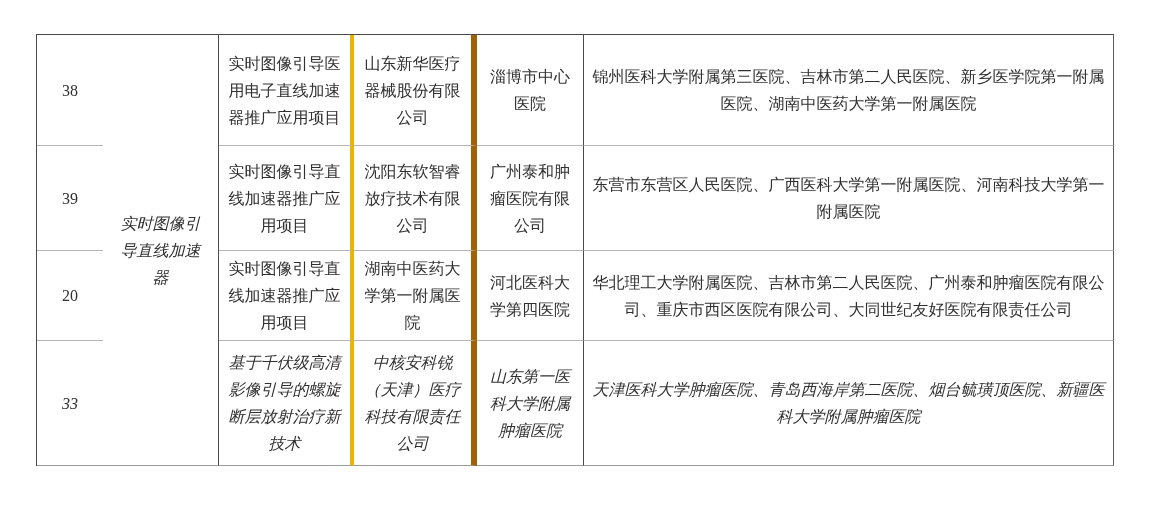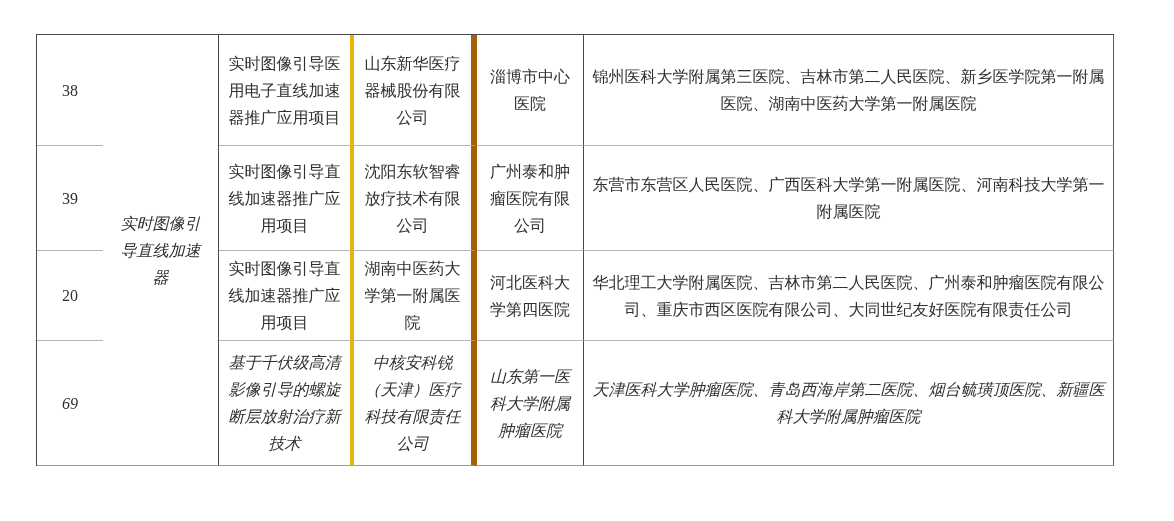--- a/index.html
+++ b/index.html
@@ -91,21 +91,21 @@
         <td class="list-cell v-right-edge h-sep">东营市东营区人民医院、广西医科大学第一附属医院、河南科技大学第一附属医院</td>
       </tr>
       <tr class="row-40">
         <td class="num-cell h-sep">20</td>
         <td class="project-cell h-sep">实时图像引导直线加速器推广应用项目</td>
         <td class="company-cell h-sep">湖南中医药大学第一附属医院</td>
         <td class="lead-cell h-sep">河北医科大学第四医院</td>
         <td class="list-cell v-right-edge h-sep">华北理工大学附属医院、吉林市第二人民医院、广州泰和肿瘤医院有限公司、重庆市西区医院有限公司、大同世纪友好医院有限责任公司</td>
       </tr>
       <tr class="row-41">
-        <td class="num-cell h-bottom">69</td>
+        <td class="num-cell h-bottom">33</td>
         <td class="project-cell h-bottom">基于千伏级高清影像引导的螺旋断层放射治疗新技术</td>
         <td class="company-cell h-bottom">中核安科锐（天津）医疗科技有限责任公司</td>
         <td class="lead-cell h-bottom">山东第一医科大学附属肿瘤医院</td>
         <td class="list-cell v-right-edge h-bottom">天津医科大学肿瘤医院、青岛西海岸第二医院、烟台毓璜顶医院、新疆医科大学附属肿瘤医院</td>
       </tr>
     </tbody>
   </table>
 </div>
 
 </body></html>

